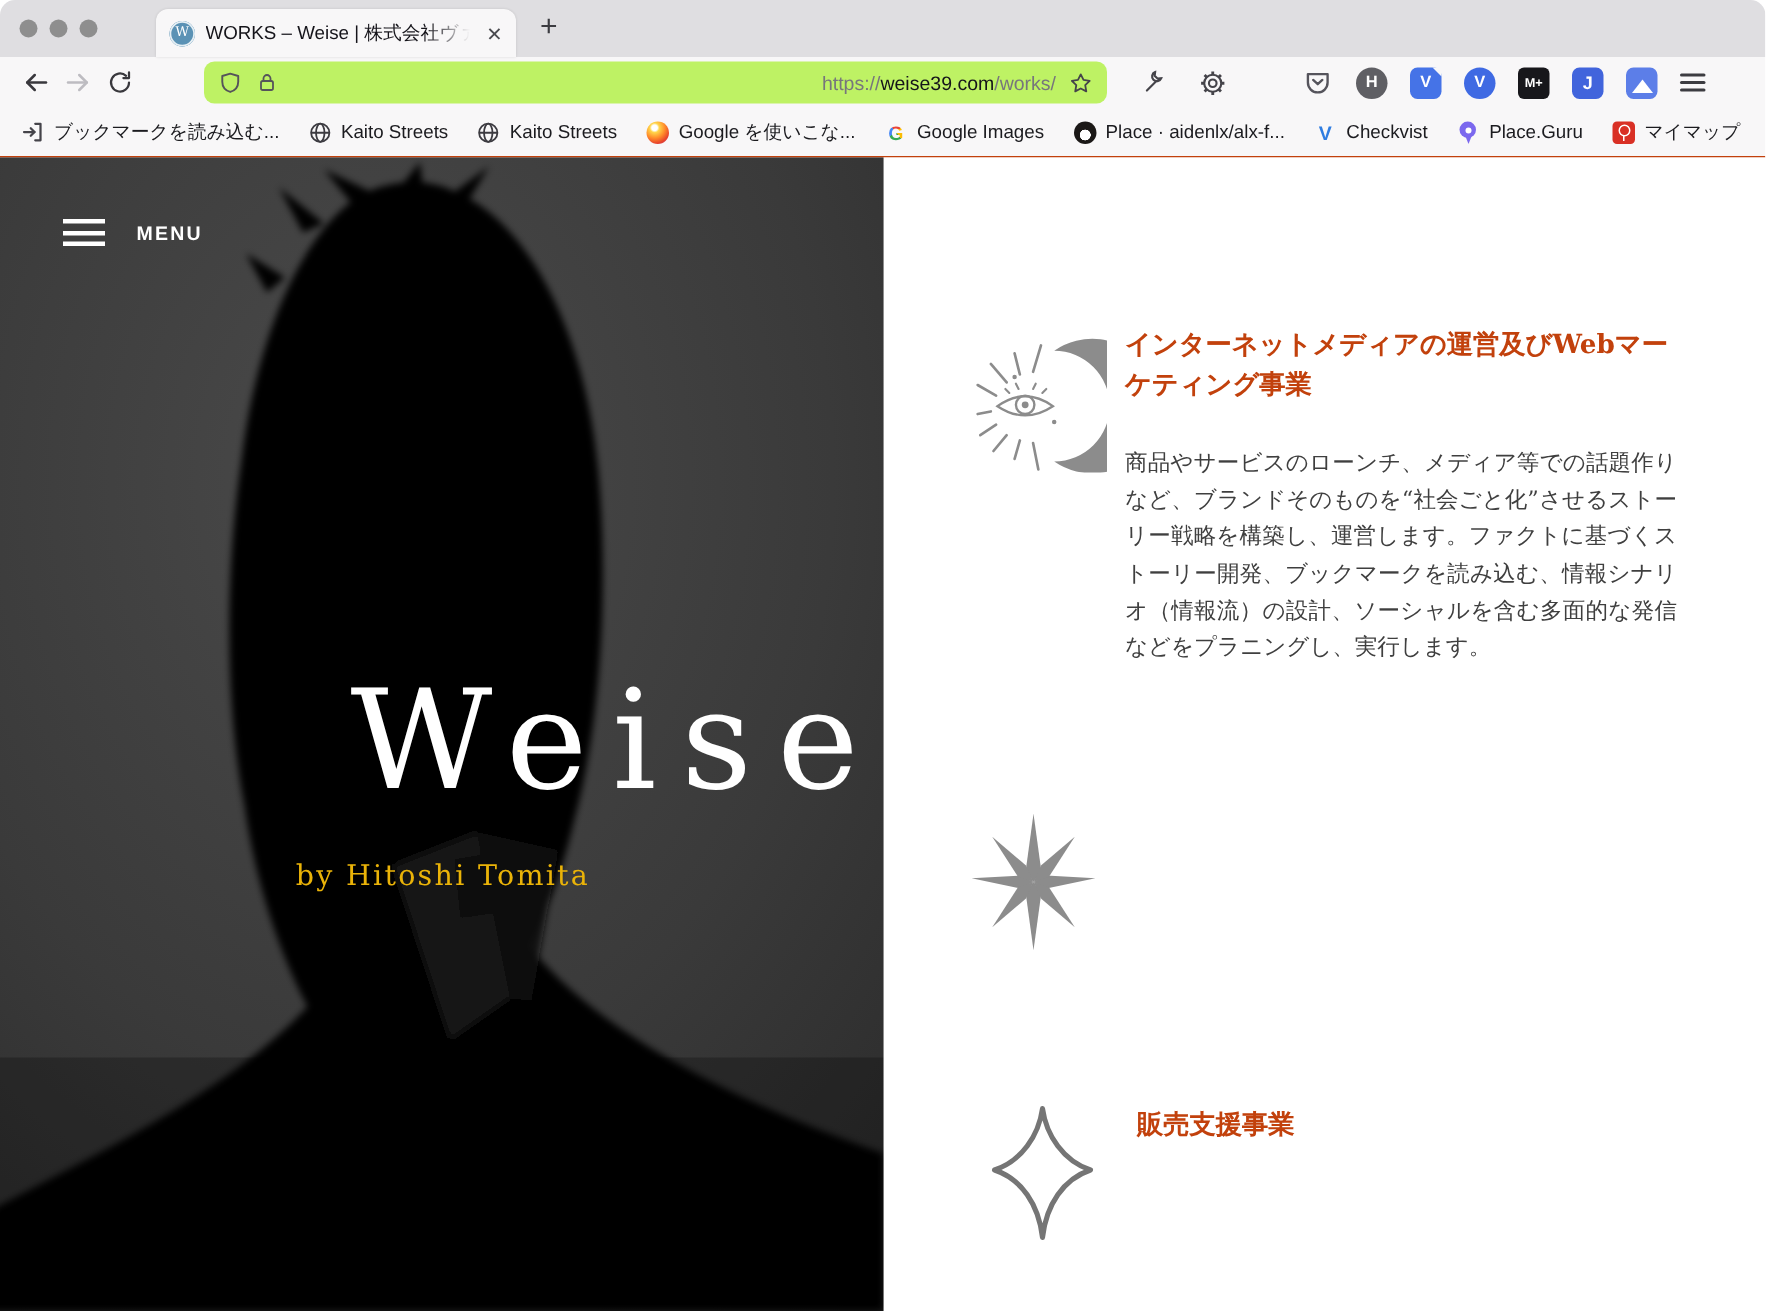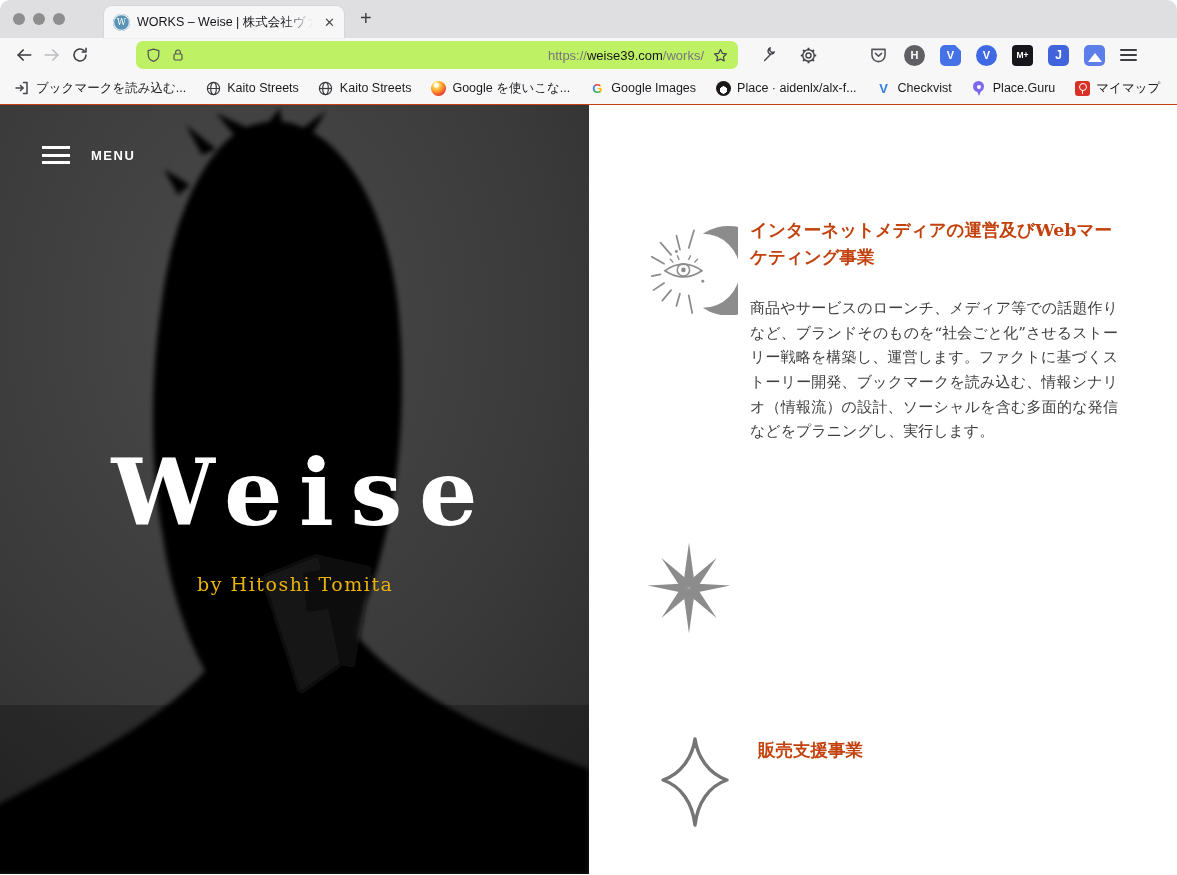--- a/index.html
+++ b/index.html
@@ -62,22 +62,22 @@
 
   
   .content { display:flex; height:769px; }
 
   .hero { width:589px; flex:none; position:relative; overflow:hidden; background:#383838; }
   .hero svg.bgart { position:absolute; inset:0; }
   .menu-btn { position:absolute; left:42px; top:41px; display:flex; align-items:center; gap:21px; cursor:pointer; }
   .menu-lines { display:flex; flex-direction:column; gap:4.5px; width:28px; }
   .menu-lines span { height:3px; background:#fff; }
   .menu-label { color:#fff; font-size:13px; font-weight:700; letter-spacing:1.5px; }
-  .hero-logo { position:absolute; top:338px; left:0; width:100%; text-align:center; color:#fff;
-    font-family:"DejaVu Serif","Liberation Serif",serif; font-size:92px; font-weight:700; letter-spacing:.18em; text-indent:.18em; line-height:1.1; }
+  .hero-logo { position:absolute; top:338px; left:0; width:100%; text-align:right; color:#fff;
+    font-family:"DejaVu Serif","Liberation Serif",serif; font-size:92px; font-weight:400; letter-spacing:.18em; text-indent:.18em; line-height:1.1; }
   .hero-sub { position:absolute; top:468px; left:0; width:100%; text-align:center; color:#eab308;
     font-family:"DejaVu Serif","Liberation Serif",serif; font-size:19px; letter-spacing:.08em; text-indent:.08em; }
 
   .works { flex:1; background:#fff; padding:40px 40px 0 61px; font-family:"DejaVu Serif","Liberation Serif",serif; }
   .works-title { font-size:48px; font-weight:400; color:#3a3a3a; letter-spacing:2px; line-height:1.15; }
   .work { display:flex; }
   .work-1 { margin-top:72px; }
   .work-2 { margin-top:88px; }
   .work-3 { margin-top:99px; }
   .work-icon { width:88px; flex:none; margin-right:12px; }

